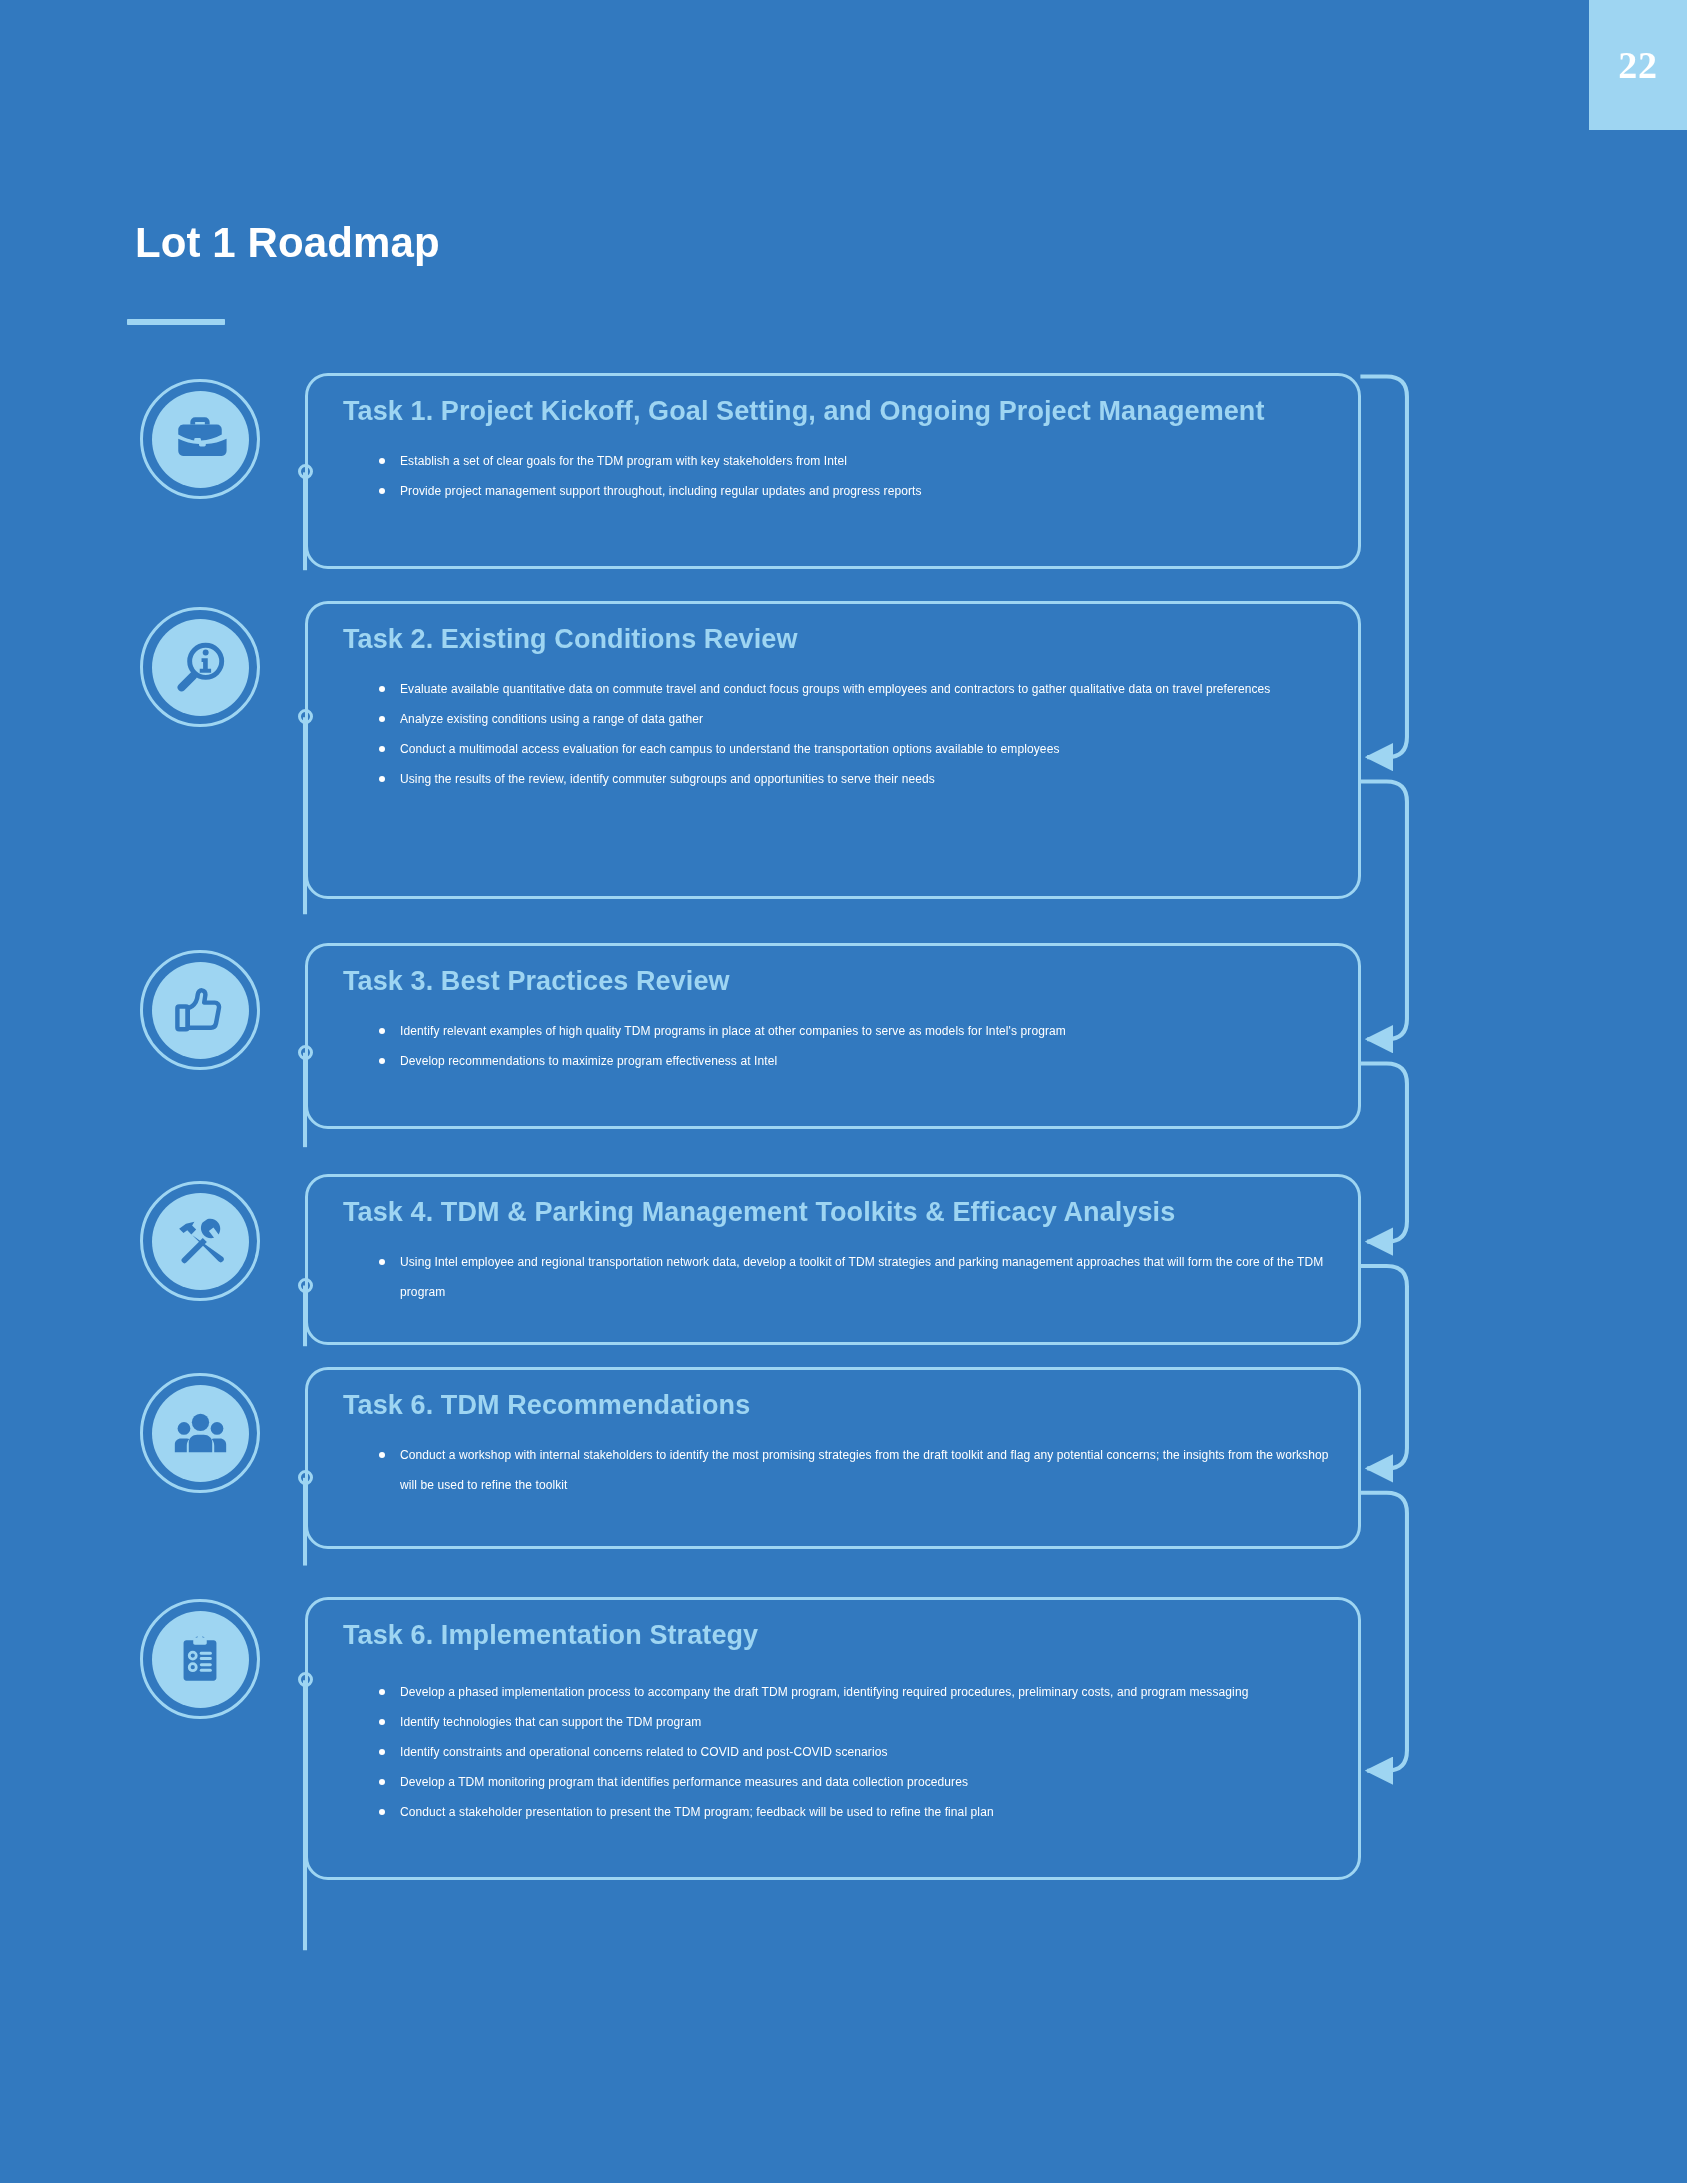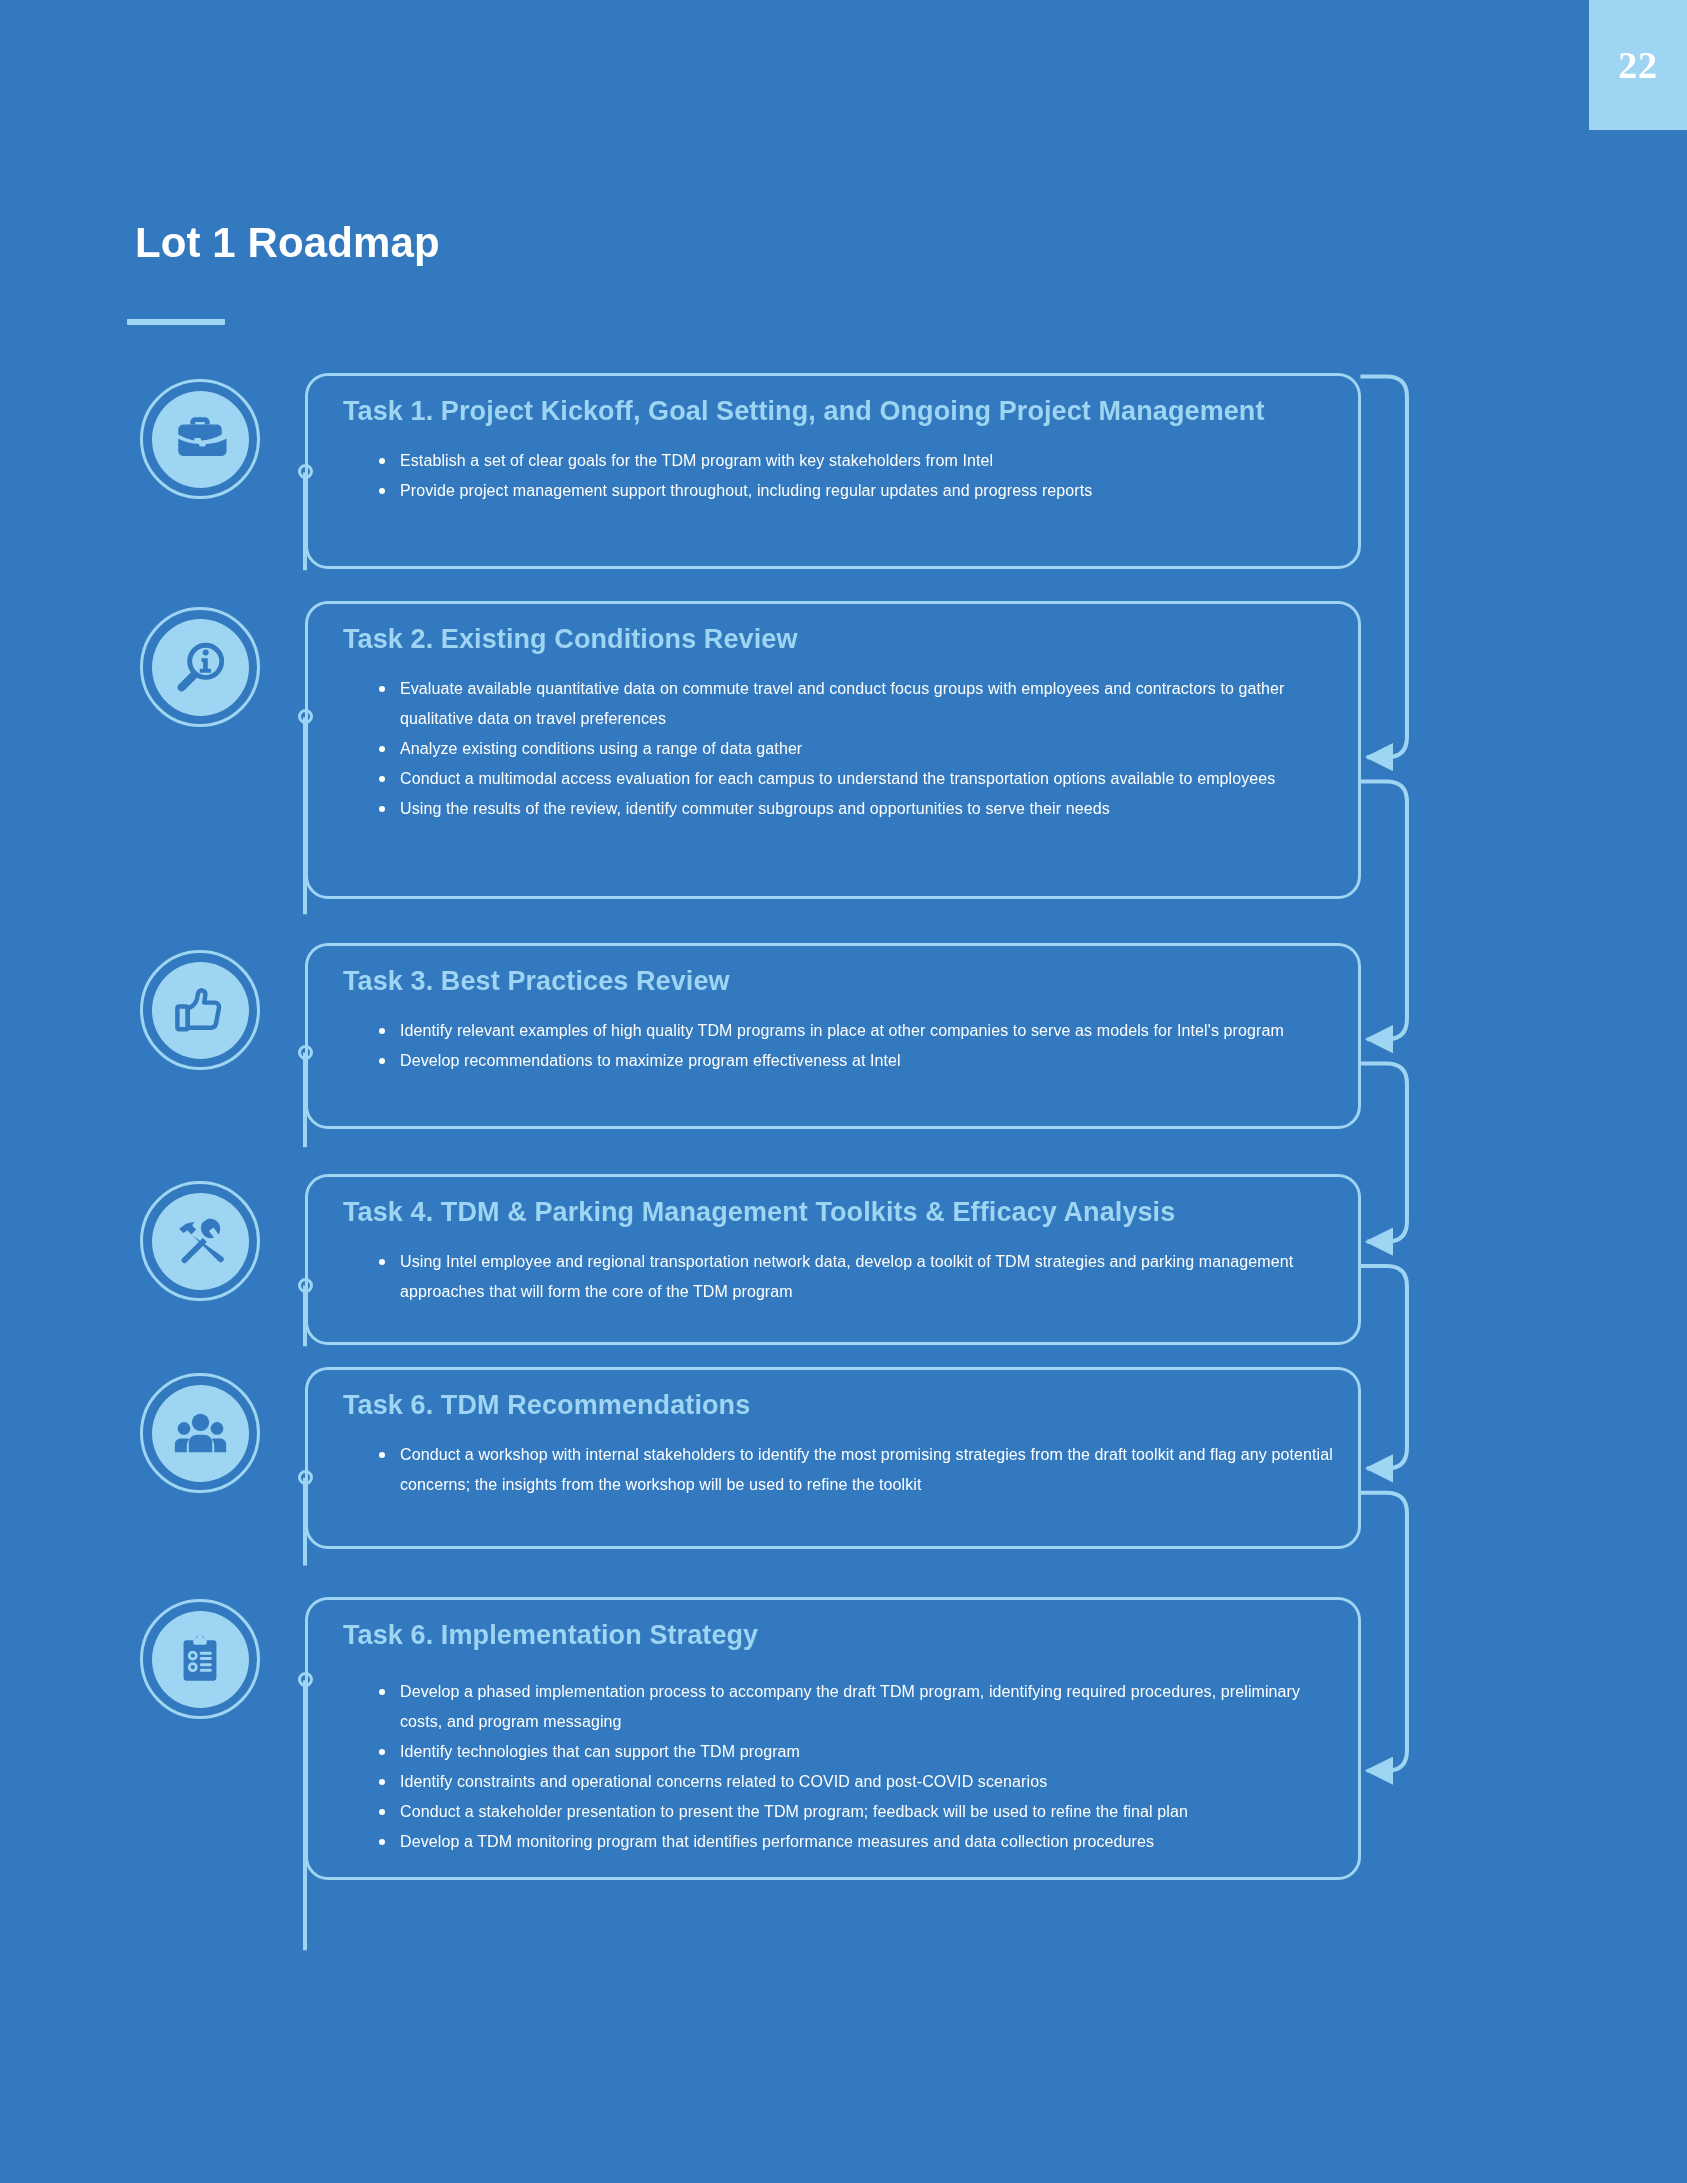--- a/index.html
+++ b/index.html
@@ -62,21 +62,21 @@
     font-size:27px; font-weight:700; color:#9ed5f2; letter-spacing:0.1px;
     white-space:nowrap;
   }
   .bullets{
     position:absolute; left:66px; right:24px; top:70px;
     list-style:none;
   }
   .bullets li{
     position:relative;
     padding-left:26px;
-    font-size:16px; line-height:30px; color:#ffffff; letter-spacing:0.1px;
+    font-size:12px; line-height:30px; color:#ffffff; letter-spacing:0.1px;
   }
   .bullets li::before{
     content:""; position:absolute; left:5.4px; top:12px;
     width:6px; height:6px; border-radius:50%; background:#ffffff;
   }
 
   .node-ring{
     position:absolute; width:15px; height:15px; border-radius:50%;
     border:3.4px solid #9ed5f2; background:transparent;
   }
@@ -243,17 +243,17 @@
   </div>
 </div>
 <div class="node-ring" style="left:298px; top:1672px;"></div>
 
 <div class="card" style="left:305px; top:1597px; width:1056px; height:283px;">
   <div class="card-title">Task 6. Implementation Strategy</div>
   <ul class="bullets" style="top:77px;">
     <li>Develop a phased implementation process to accompany the draft TDM program, identifying required procedures, preliminary costs, and program messaging</li>
     <li>Identify technologies that can support the TDM program</li>
     <li>Identify constraints and operational concerns related to COVID and post-COVID scenarios</li>
+    <li>Develop a TDM monitoring program that identifies performance measures and data collection procedures</li>
     <li>Conduct a stakeholder presentation to present the TDM program; feedback will be used to refine the final plan</li>
-    <li>Develop a TDM monitoring program that identifies performance measures and data collection procedures</li>
   </ul>
 </div>
 
 
 </body></html>

